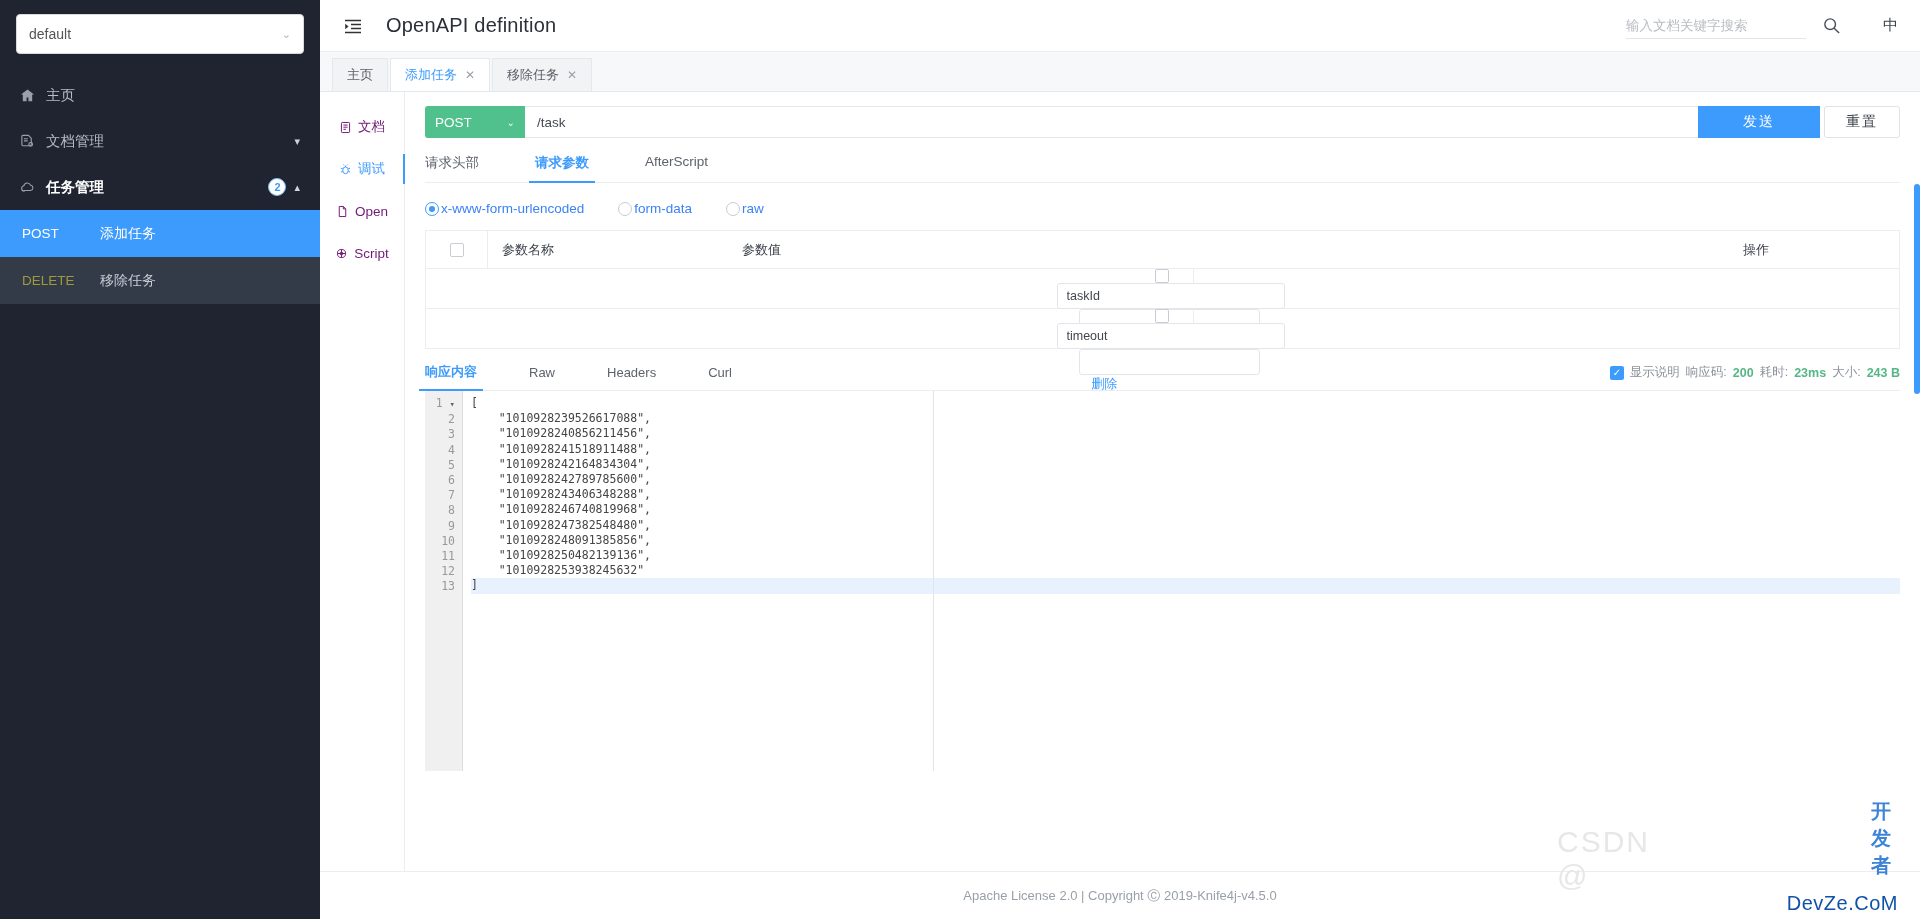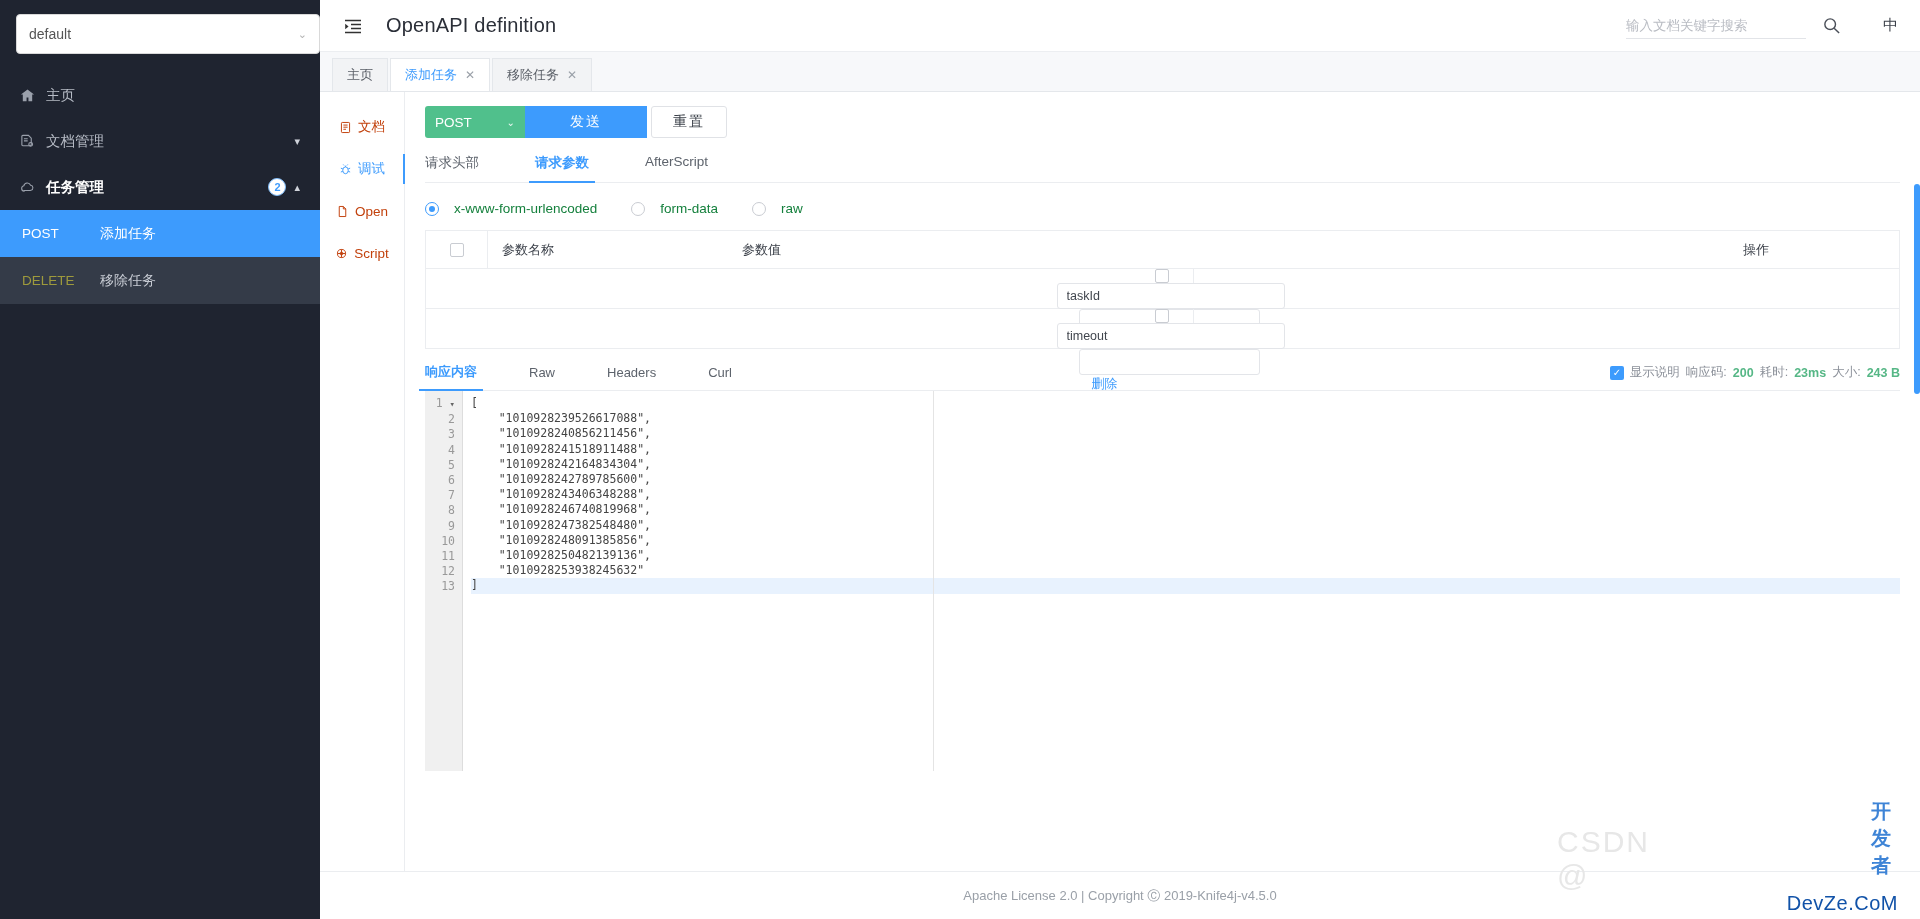--- a/index.html
+++ b/index.html
@@ -10,21 +10,21 @@
     background: #fff;
     overflow: hidden;
   }
   #app { position: relative; width: 1920px; height: 919px; display: flex; }
 
   
   .sidebar {
     width: 320px; height: 919px; background: #1f2430; flex: 0 0 320px;
     position: relative;
   }
-  .sb-select-wrap { padding: 14px 0 10px 16px; }
+  .sb-select-wrap { padding: 14px 16px 10px 16px; }
   .sb-select {
     height: 40px; background: #fff; border: 1px solid #d9d9d9; border-radius: 4px;
     display: flex; align-items: center; justify-content: space-between;
     padding: 0 12px; font-size: 14px; color: #555; cursor: pointer;
   }
   .sb-select .chev { color: #b3b3b3; font-size: 11px; }
   .sb-menu { margin-top: 8px; }
   .sb-item {
     display: flex; align-items: center; height: 46px; padding: 0 20px;
     color: #b7bcc6; font-size: 14.5px; cursor: pointer; position: relative;
@@ -84,21 +84,21 @@
   .tab .x { color: #9aa0a8; font-size: 12px; }
 
   
   .bodysplit { flex: 1; display: flex; min-height: 0; }
   .innernav {
     width: 85px; flex: 0 0 85px; background: #fff; border-right: 1px solid #ebedf0;
     padding-top: 14px;
   }
   .innernav-item {
     height: 42px; display: flex; align-items: center; justify-content: center;
-    font-size: 13.5px; color: #c2410c; cursor: pointer; gap: 6px; position: relative;
+    font-size: 13.5px; color: #701a75; cursor: pointer; gap: 6px; position: relative;
   }
   .innernav-item.active { color: #3d9bfd; }
   .innernav-item.active::after {
     content:""; position:absolute; right:-1px; top:6px; width:2px; height:30px; background:#3d9bfd;
   }
   .innernav-item .ico { display: inline-flex; }
 
   .content { flex: 1; min-width: 0; padding: 14px 20px 0 20px; position: relative; overflow: hidden; }
 
   
@@ -131,21 +131,21 @@
     padding: 0 0 10px 0; margin-right: 56px; font-size: 13.5px; color: #5d636c;
     cursor: pointer; position: relative;
   }
   .reqtab.active { color: #3d9bfd; font-weight: bold; }
   .reqtab.active::after {
     content:""; position:absolute; left:-6px; right:-6px; bottom:-1px; height:2px; background:#3d9bfd;
   }
 
   
   .radios { display: flex; align-items: center; margin-top: 18px; gap: 10px; }
-  .radio { display: flex; align-items: center; gap: 15px; margin-right: 24px; cursor: pointer; font-size: 13.5px; color: #15803d; }
+  .radio { display: flex; align-items: center; gap: 2px; margin-right: 24px; cursor: pointer; font-size: 13.5px; color: #3b82f6; }
   .rdot { width: 14px; height: 14px; border-radius: 50%; border: 1px solid #c9ccd2; background: #fff; display:inline-block; position: relative;}
   .radio.on .rdot { border-color: #3d9bfd; }
   .radio.on .rdot::after {
     content:""; position:absolute; left:3px; top:3px; width:6px; height:6px; border-radius:50%; background:#3d9bfd;
   }
 
   
   .ptable { margin-top: 14px; border: 1px solid #ebedf0; border-bottom: none; }
   .prow { display: flex; align-items: center; border-bottom: 1px solid #ebedf0; height: 40px; }
   .prow.head { height: 38px; }
@@ -341,20 +341,21 @@
         </div>
       </div>
 
       <div class="content">
 
         <div class="urlbar">
           <div class="method-sel">
             <span>POST</span>
             <span class="chev">⌄</span>
           </div>
+          <input class="url-input" value="/task" style="">
           <button class="btn-send">发送</button>
           <button class="btn-reset">重置</button>
         </div>
 
         <div class="reqtabs">
           <div class="reqtab">请求头部</div>
           <div class="reqtab active">请求参数</div>
           <div class="reqtab">AfterScript</div>
         </div>
 

